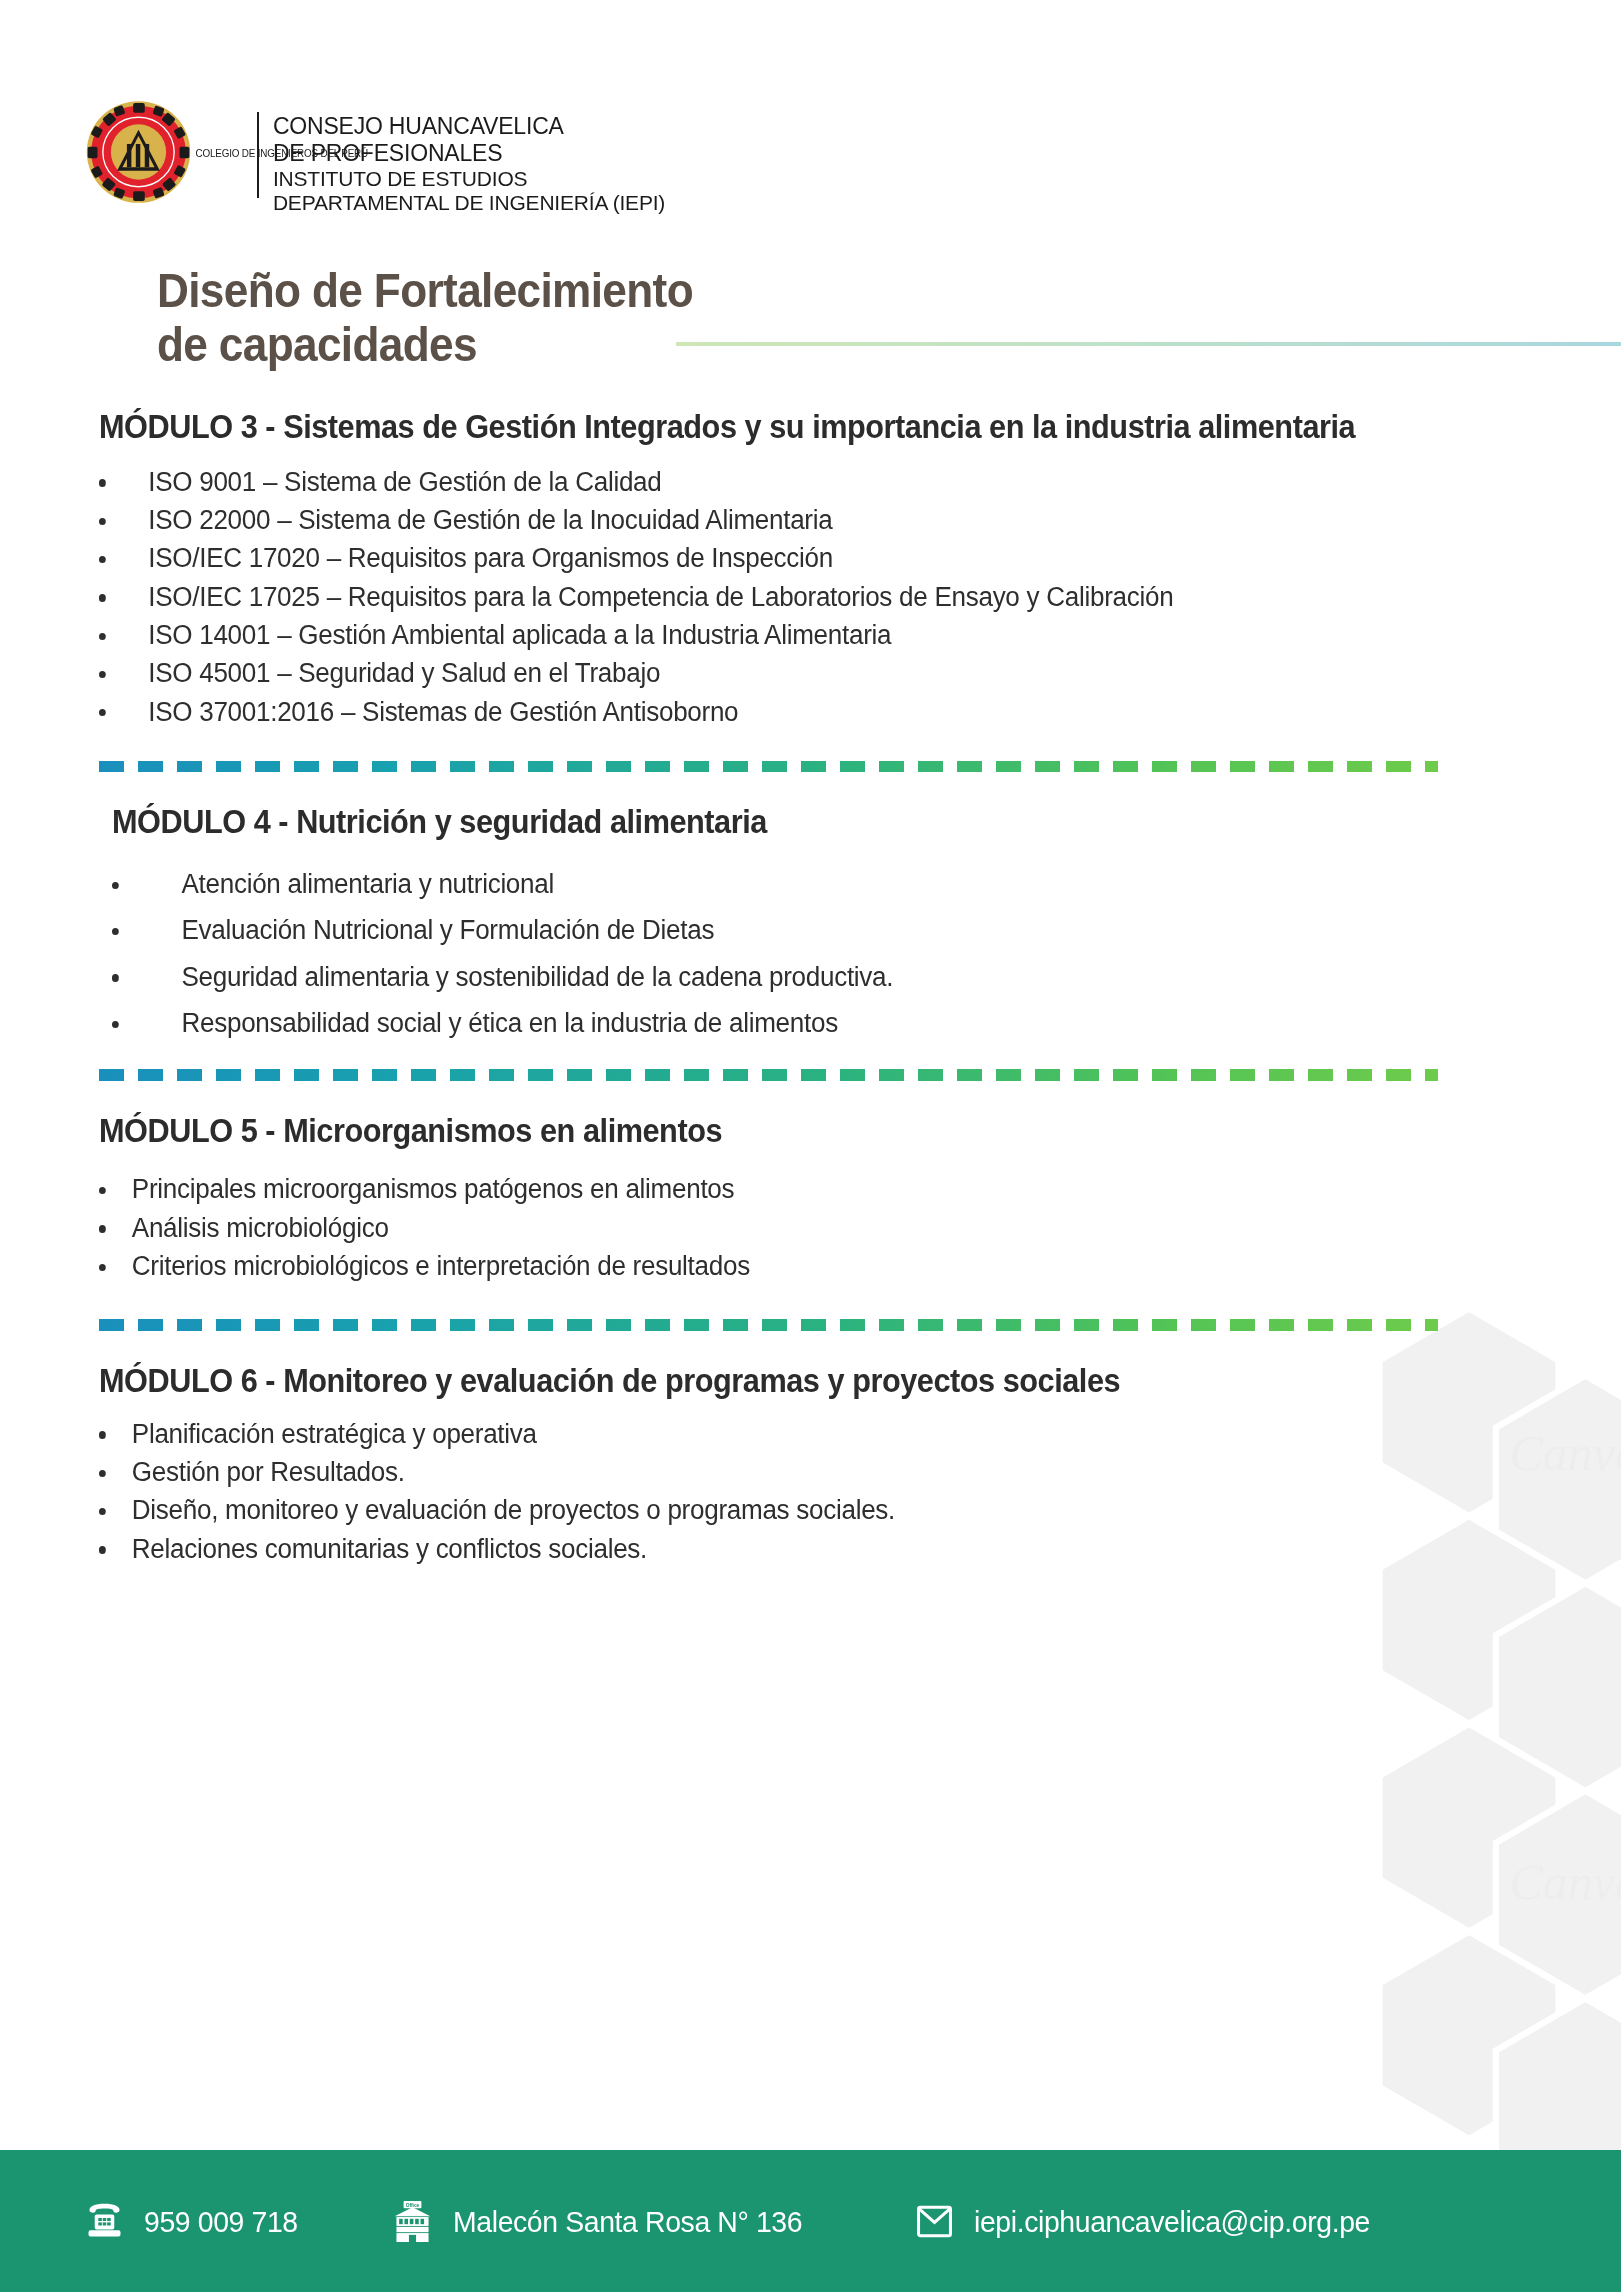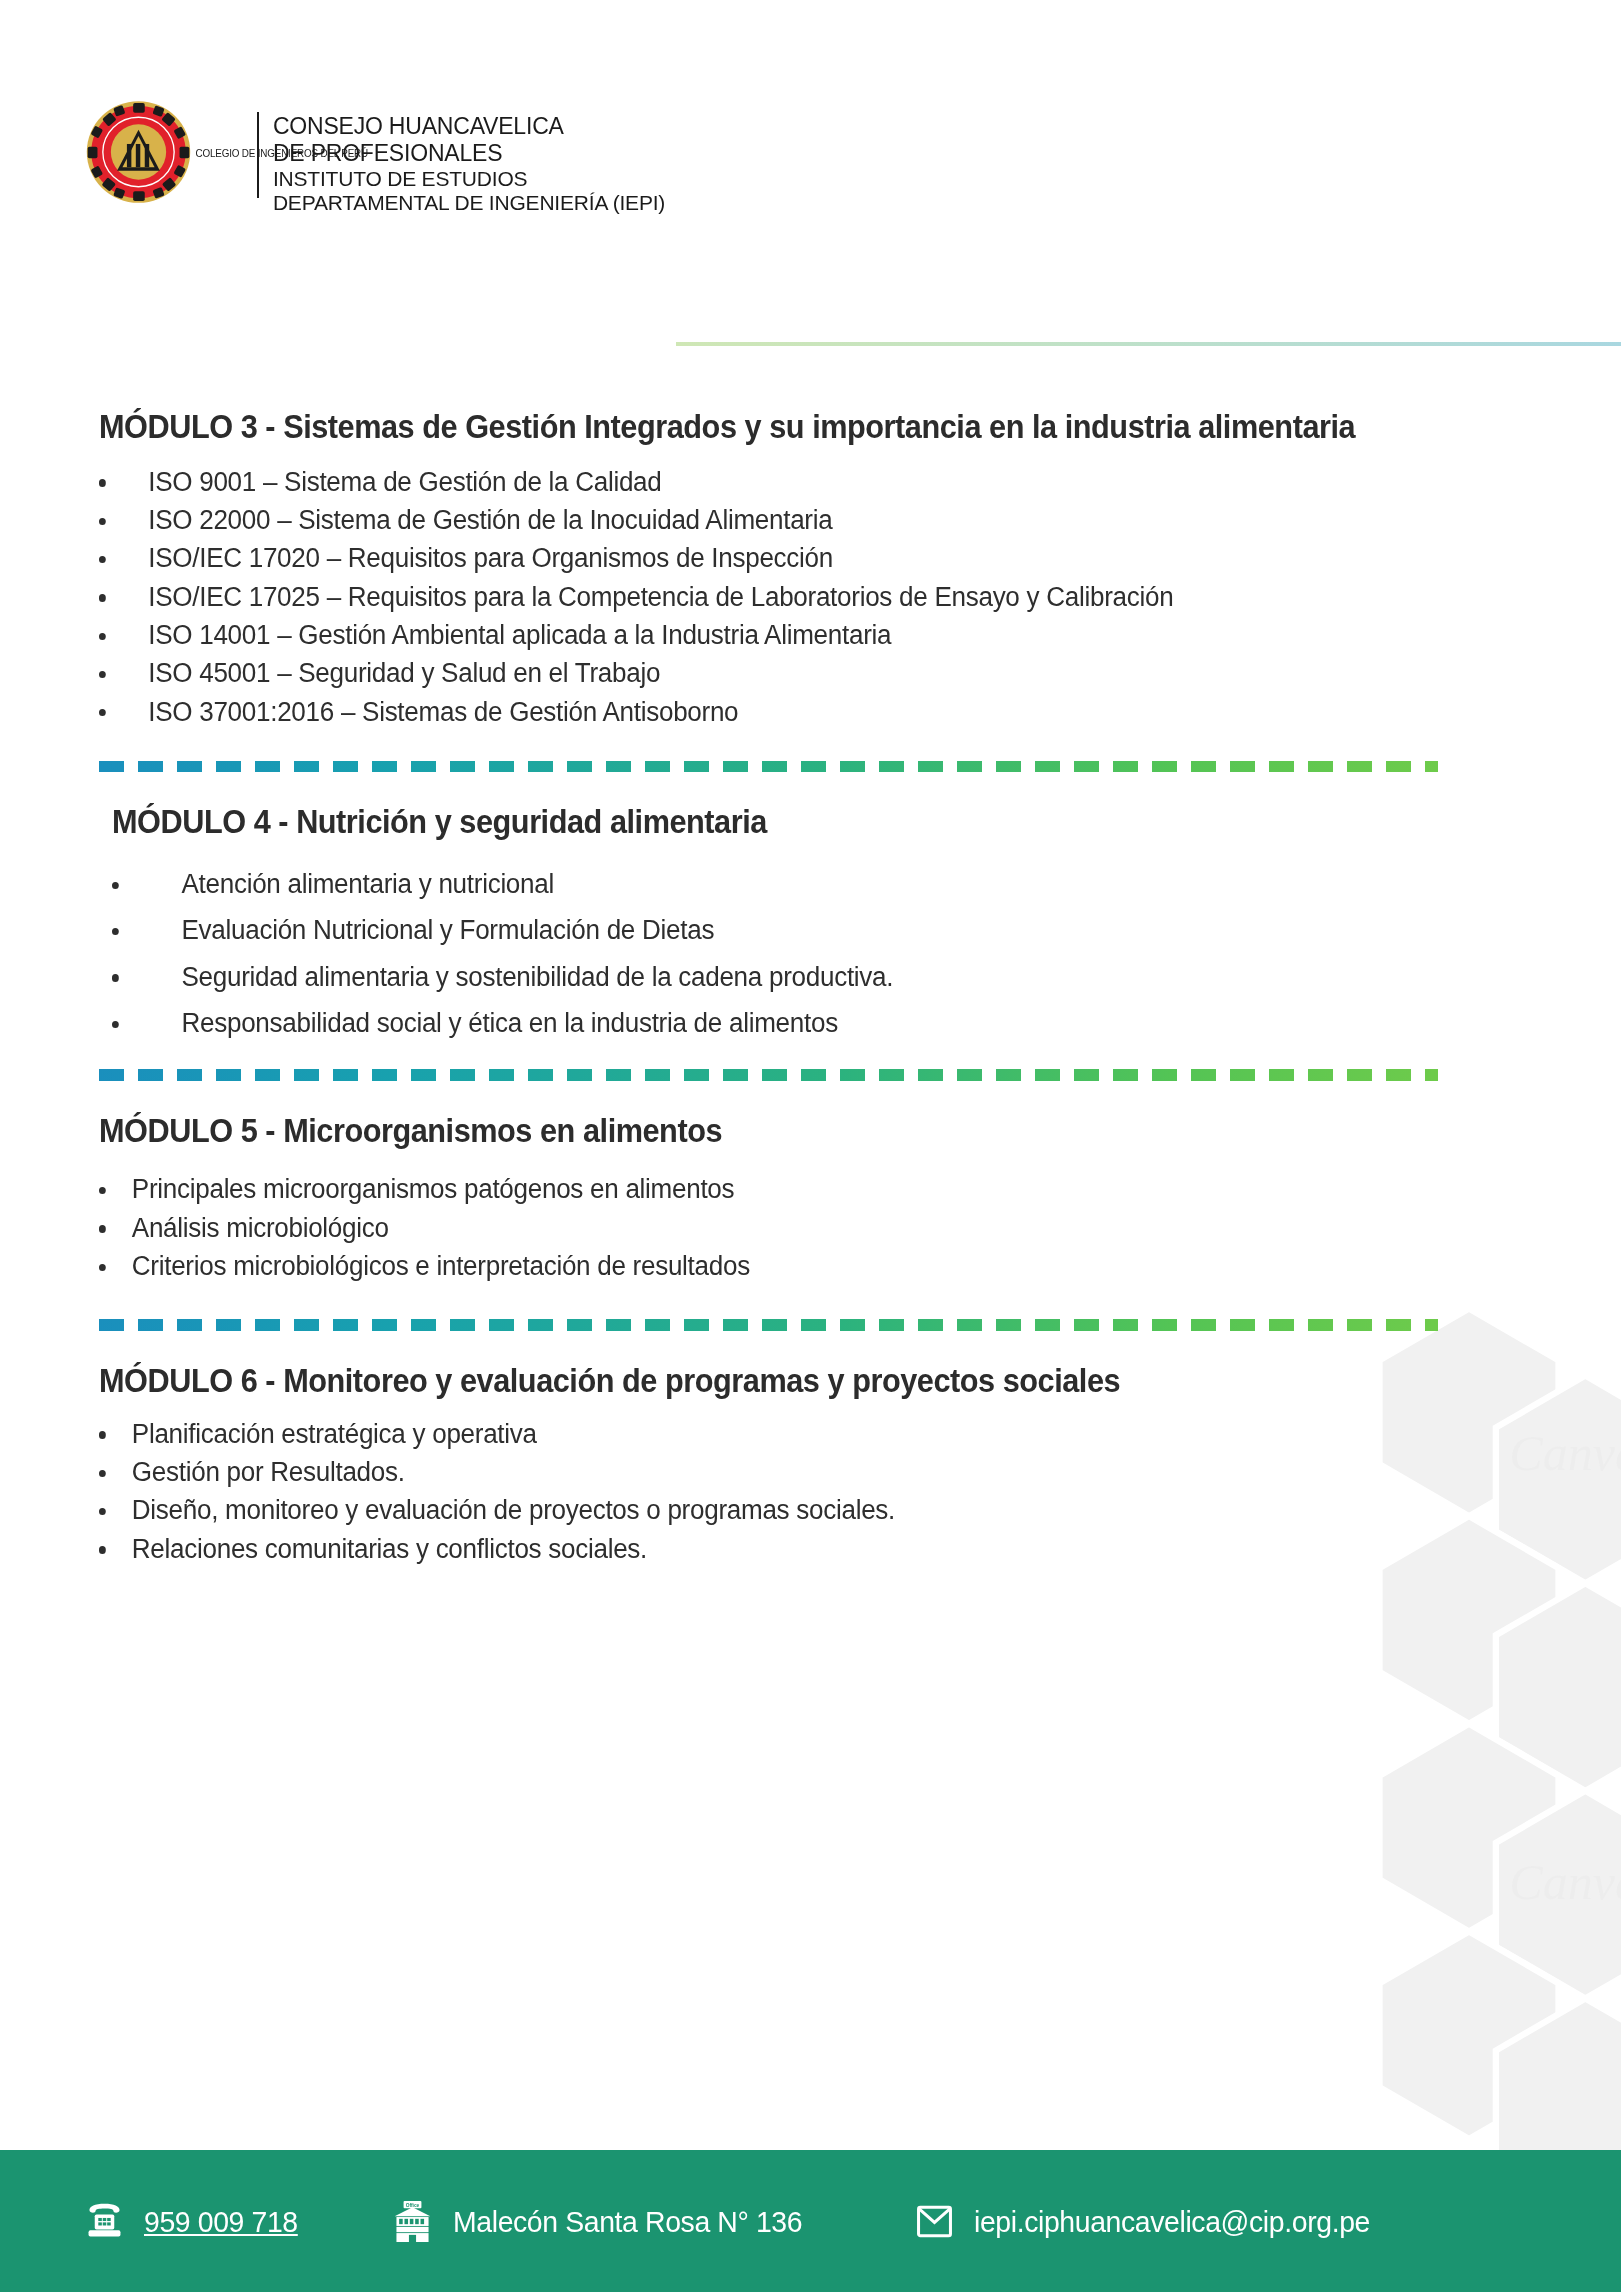--- a/index.html
+++ b/index.html
@@ -223,21 +223,21 @@
   }
   .footer-item .f-label {
     font-size: 29.6px;
     letter-spacing: -0.4px;
     color: #ffffff;
     white-space: nowrap;
     transform: scaleX(0.96);
     transform-origin: left center;
     font-family: "Liberation Sans", sans-serif;
   }
-  .fi-phone { margin-left: 85px; text-decoration: underline; }
+  .fi-phone { margin-left: 85px; }
   .fi-addr  { margin-left: 88px; justify-content: flex-end; }
   .fi-mail  { margin-left: 99px; }
 </style>
 </head>
 <body>
 
 <div class="page">
 
   <svg class="hex-watermark" viewBox="0 0 400 1000" xmlns="http://www.w3.org/2000/svg">
     <g fill="#f1f1f1" stroke="#ffffff" stroke-width="7">
@@ -293,20 +293,24 @@
     </div>
     <div class="header-divider"></div>
     <div class="header-text">
       <div class="big">CONSEJO HUANCAVELICA</div>
       <div class="big">DE PROFESIONALES</div>
       <div class="small">INSTITUTO DE ESTUDIOS</div>
       <div class="small">DEPARTAMENTAL DE INGENIERÍA (IEPI)</div>
     </div>
   </div>
 
+  <div class="title-wrap">
+    <div class="doc-title">Diseño de Fortalecimiento
+de capacidades</div>
+  </div>
   <div class="title-rule"></div>
 
   <div class="content">
 
     <div class="module">
       <h2 class="module-heading">MÓDULO 3 - Sistemas de Gestión Integrados y su importancia en la industria alimentaria</h2>
       <ul class="bullets indent-std">
         <li>
             <span class="bullet-dot"></span>
             <span class="li-text">ISO 9001 – Sistema de Gestión de la Calidad</span>

